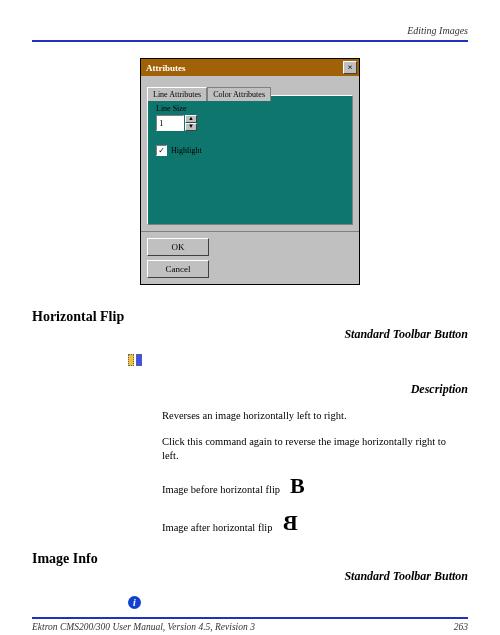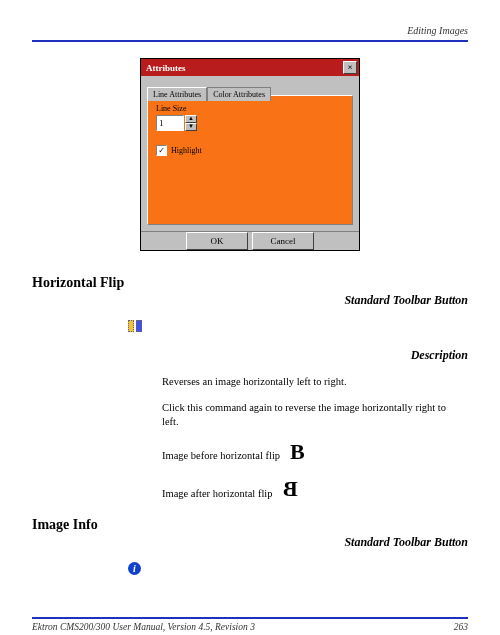--- a/index.html
+++ b/index.html
@@ -32,21 +32,21 @@
     justify-content: center;
     margin-bottom: 24px;
   }
   .dialog {
     width: 220px;
     background: #c0c0c0;
     border: 1px solid #000;
     font-size: 9px;
   }
   .titlebar {
-    background: #b91c1c;
+    background: #a16207;
     color: #fff;
     display: flex;
     justify-content: space-between;
     align-items: center;
     padding: 2px 2px 2px 5px;
     font-weight: bold;
   }
   .closebtn {
     width: 14px; height: 13px;
     background: #c0c0c0;
@@ -78,21 +78,21 @@
   .tab.active {
     border-top-color: #fff;
     border-left-color: #fff;
     background: #c0c0c0;
     z-index: 2;
   }
   .panel {
     border: 1px solid #fff;
     border-right-color: #808080;
     border-bottom-color: #808080;
-    background: #f97316;
+    background: #0f766e;
     padding: 8px;
     height: 130px;
   }
   .field-label { font-size: 8px; margin-bottom: 2px; display: block;}
   .field-row { display: flex; align-items: center; gap: 1px; margin-bottom: 14px;}
   .num-input {
     width: 28px; height: 16px;
     border: 1px solid #808080;
     border-right-color: #fff;
     border-bottom-color: #fff;
@@ -116,24 +116,26 @@
     width: 11px; height: 11px;
     background: #fff;
     border: 1px solid #808080;
     border-right-color:#fff;
     border-bottom-color:#fff;
     text-align: center;
     font-size: 8px; line-height: 9px;
   }
   .btnrow {
     border-top: 1px solid #808080;
+    padding: 6px;
     display: flex;
     justify-content: center;
     gap: 4px;
     background: #c0c0c0;
+    flex-direction: column;
   }
   .win-btn {
     width: 62px; height: 18px;
     border: 1px solid #fff;
     border-right-color:#404040;
     border-bottom-color:#404040;
     background: #c0c0c0;
     font-size: 9px;
     text-align: center;
     line-height: 16px;

